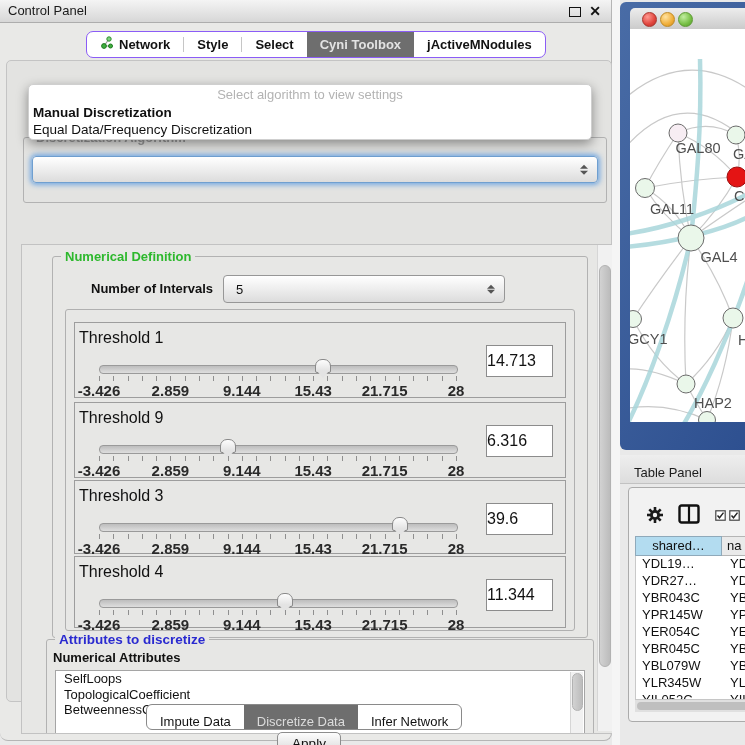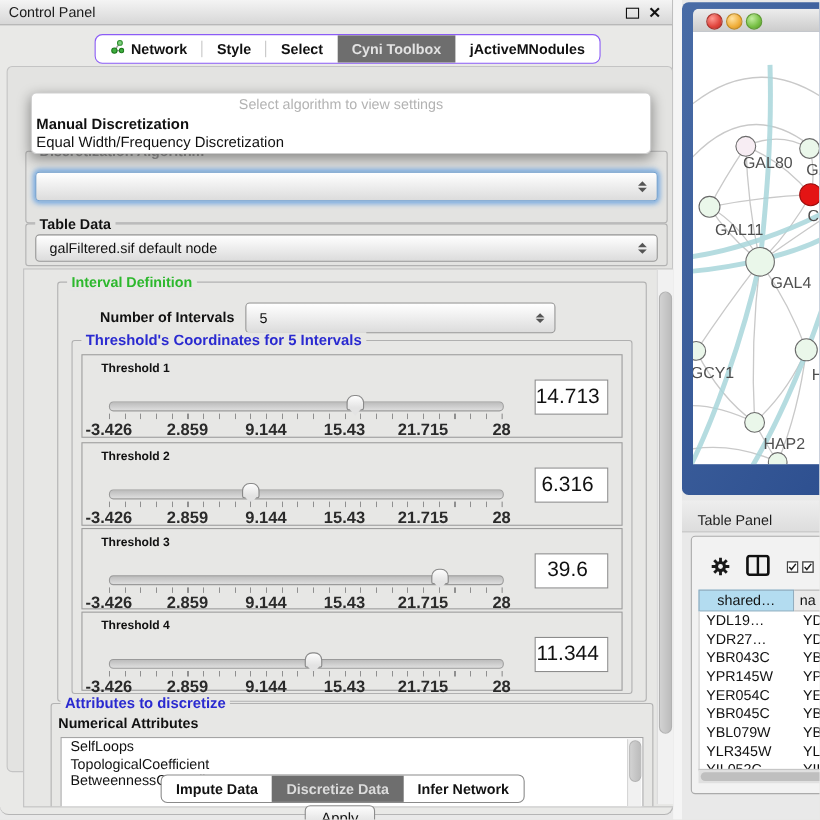--- a/index.html
+++ b/index.html
@@ -56,44 +56,44 @@
   #main-vthumb{left:1px;top:20px;width:10px;height:400px}
 
   #int-group{left:30px;top:11px;width:534px;height:380px;border:1px solid #b2b2b2;border-radius:3px;position:absolute}
   .gtitle.green{color:#2db82d;background:#e7e7e5}
   .gtitle.blue{color:#2a2ad0;background:#e7e7e5;font-size:13.5px}
   #numint-label{left:38px;top:24px;font-weight:bold}
   #numint-combo{left:170px;top:18px;width:280px;height:26px}
 
   #thr-group{left:12px;top:52px;width:508px;height:320px;border:1px solid #b0b0b0;border-radius:3px;position:absolute}
   .thr-box{position:absolute;left:8px;width:490px;height:74px;border:1px solid #9d9d9d;background:#e7e7e5}
-  .thr-label{position:absolute;left:17px;top:6px;font-weight:bold;font-size:11px}
+  .thr-label{position:absolute;left:4px;top:6px;font-weight:normal;font-size:16px}
   .slider{position:absolute;left:24px;top:36px;width:357px;height:36px}
   .track{position:absolute;left:0;top:6px;width:357px;height:7px;border-radius:4px;background:linear-gradient(#bdbdbd,#dedede);border:1px solid #9a9a9a}
   .thumb{position:absolute;top:0;width:14px;height:12px;background:linear-gradient(#fdfdfd,#e0e0e0);border:1px solid #8a8a8a;border-radius:7px 7px 2px 2px}
   .thumb:after{content:"";position:absolute;left:1px;top:11px;width:0;height:0;border-left:6px solid transparent;border-right:6px solid transparent;border-top:7px solid #e3e3e3}
   .ticks{position:absolute;left:0;top:17px;width:357px;height:5px;border-right:1px solid #8f8f8f;
     background-image:repeating-linear-gradient(to right,#8f8f8f 0,#8f8f8f 1px,transparent 1px,transparent 14.28px)}
   .ticklabels{position:absolute;left:0;top:23px;width:357px;height:12px}
   .ticklabels span{position:absolute;transform:translateX(-50%);font-size:15px;font-weight:bold;color:#2a2a2a;white-space:nowrap}
   .thr-value{position:absolute;right:12px;top:22px;width:58px;height:30px;background:#fff;border:1px solid #8c8c8c;
-    font-size:19px;text-align:center;line-height:30px;padding-right:7px}
+    font-size:16px;text-align:left;line-height:30px;padding-right:7px}
 
   #attr-group{left:24px;top:394px;width:546px;height:120px;border:1px solid #b2b2b2;border-radius:3px;position:absolute}
   #attr-sub{left:6px;top:10px;font-weight:bold;font-size:13px}
   #attr-list{left:8px;top:30px;width:528px;height:86px;background:#fff;border:1px solid #a5a5a5;position:absolute;overflow:hidden}
   #attr-list .li{padding-left:8px;font-size:13px;line-height:15.5px}
   #attr-vtrack{right:1px;top:1px;width:12px;height:84px}
   #attr-vthumb{left:1px;top:1px;width:9px;height:36px}
 
   #apply-btn{left:270px;top:671px;width:62px;height:22px;background:linear-gradient(#fdfdfd,#d4d4d4);
     border:1px solid #8d8d8d;border-radius:5px;font-size:13.5px;text-align:center;line-height:22px;z-index:5}
 
   #btabbar{left:146px;top:704px;height:24px;display:flex;background:#fff;border:1px solid #8a8a8a;border-radius:6px;overflow:hidden}
-  .btab{display:flex;align-items:center;padding:0 13px;font-weight:bold;font-size:13px;white-space:nowrap}
+  .btab{display:flex;align-items:flex-end;padding:0 13px;font-weight:normal;font-size:13px;white-space:nowrap}
   .btab.sel{background:#6e6e6e;color:#dcdcdc}
 
   
   #gap{left:612px;top:0;width:8px;height:745px;background:#f5f5f5}
 
   
   #netwin{left:620px;top:2px;width:125px;height:448px;background:linear-gradient(120deg,#496ca6,#2e5090);border-radius:6px 0 0 6px}
   #net-titlebar{left:10px;top:6px;width:115px;height:21px;background:linear-gradient(#ededed,#cbcbcb);border-bottom:1px solid #909090;border-radius:5px 0 0 0}
   .light{position:absolute;top:4px;width:13px;height:13px;border-radius:50%}
   #lt-red{left:12px;background:radial-gradient(circle at 35% 30%,#ff9a92,#e0443c 60%,#b12f28);border:1px solid #a8332c}
@@ -167,67 +167,56 @@
     <div id="algo-group" class="group">
       <span class="gtitle">Discretization Algorithm</span>
       <div id="algo-combo" class="combo">
         <span class="stepper">
             <i class="up"></i>
             <i class="dn"></i>
           </span>
       </div>
     </div>
 
-    <div id="td-group" class="group">
-      <span class="gtitle">Table Data</span>
-      <div id="td-combo" class="combo">
-        <span class="ctext">galFiltered.sif default node</span>
-        <span class="stepper">
-            <i class="up"></i>
-            <i class="dn"></i>
-          </span>
-      </div>
-    </div>
 
     <div id="scrollp" class="abs">
 
       <div id="int-group">
-        <span class="gtitle green">Interval Definition</span>
+        <span class="gtitle green">Numerical Definition</span>
         <span id="numint-label" class="abs">Number of Intervals</span>
         <div id="numint-combo" class="combo">
           <span class="ctext">5</span>
           <span class="stepper">
               <i class="up"></i>
               <i class="dn"></i>
             </span>
         </div>
 
         <div id="thr-group">
-          <span class="gtitle blue">Threshold's Coordinates for 5 Intervals</span>
 
           <div class="thr-box" style="top:12px">
             <div class="thr-label">Threshold 1</div>
             <div class="slider">
               <div class="track"></div>
               <div class="thumb" style="left:216px"></div>
               <div class="ticks"></div>
               <div class="ticklabels">
                 <span style="left:0">-3.426</span>
                 <span style="left:71.4px">2.859</span>
                 <span style="left:142.8px">9.144</span>
                 <span style="left:214.2px">15.43</span>
                 <span style="left:285.6px">21.715</span>
                 <span style="left:357px">28</span>
               </div>
             </div>
             <div class="thr-value">14.713</div>
           </div>
 
           <div class="thr-box" style="top:92px">
-            <div class="thr-label">Threshold 2</div>
+            <div class="thr-label">Threshold 9</div>
             <div class="slider">
               <div class="track"></div>
               <div class="thumb" style="left:121px"></div>
               <div class="ticks"></div>
               <div class="ticklabels">
                 <span style="left:0">-3.426</span>
                 <span style="left:71.4px">2.859</span>
                 <span style="left:142.8px">9.144</span>
                 <span style="left:214.2px">15.43</span>
                 <span style="left:285.6px">21.715</span>
@@ -305,21 +294,21 @@
       </div>
     <div class="btab">
         <span>Infer Network</span>
       </div>
   </div>
 </div>
 
 <div id="popup" class="abs">
   <div class="ph">Select algorithm to view settings</div>
   <div class="opt bold">Manual Discretization</div>
-  <div class="opt">Equal Width/Frequency Discretization</div>
+  <div class="opt">Equal Data/Frequency Discretization</div>
 </div>
 
 <div id="gap" class="abs"></div>
 
 <div id="netwin" class="abs">
   <div id="net-titlebar" class="abs">
     <span id="lt-red" class="light"></span>
     <span id="lt-yel" class="light"></span>
     <span id="lt-grn" class="light"></span>
   </div>

